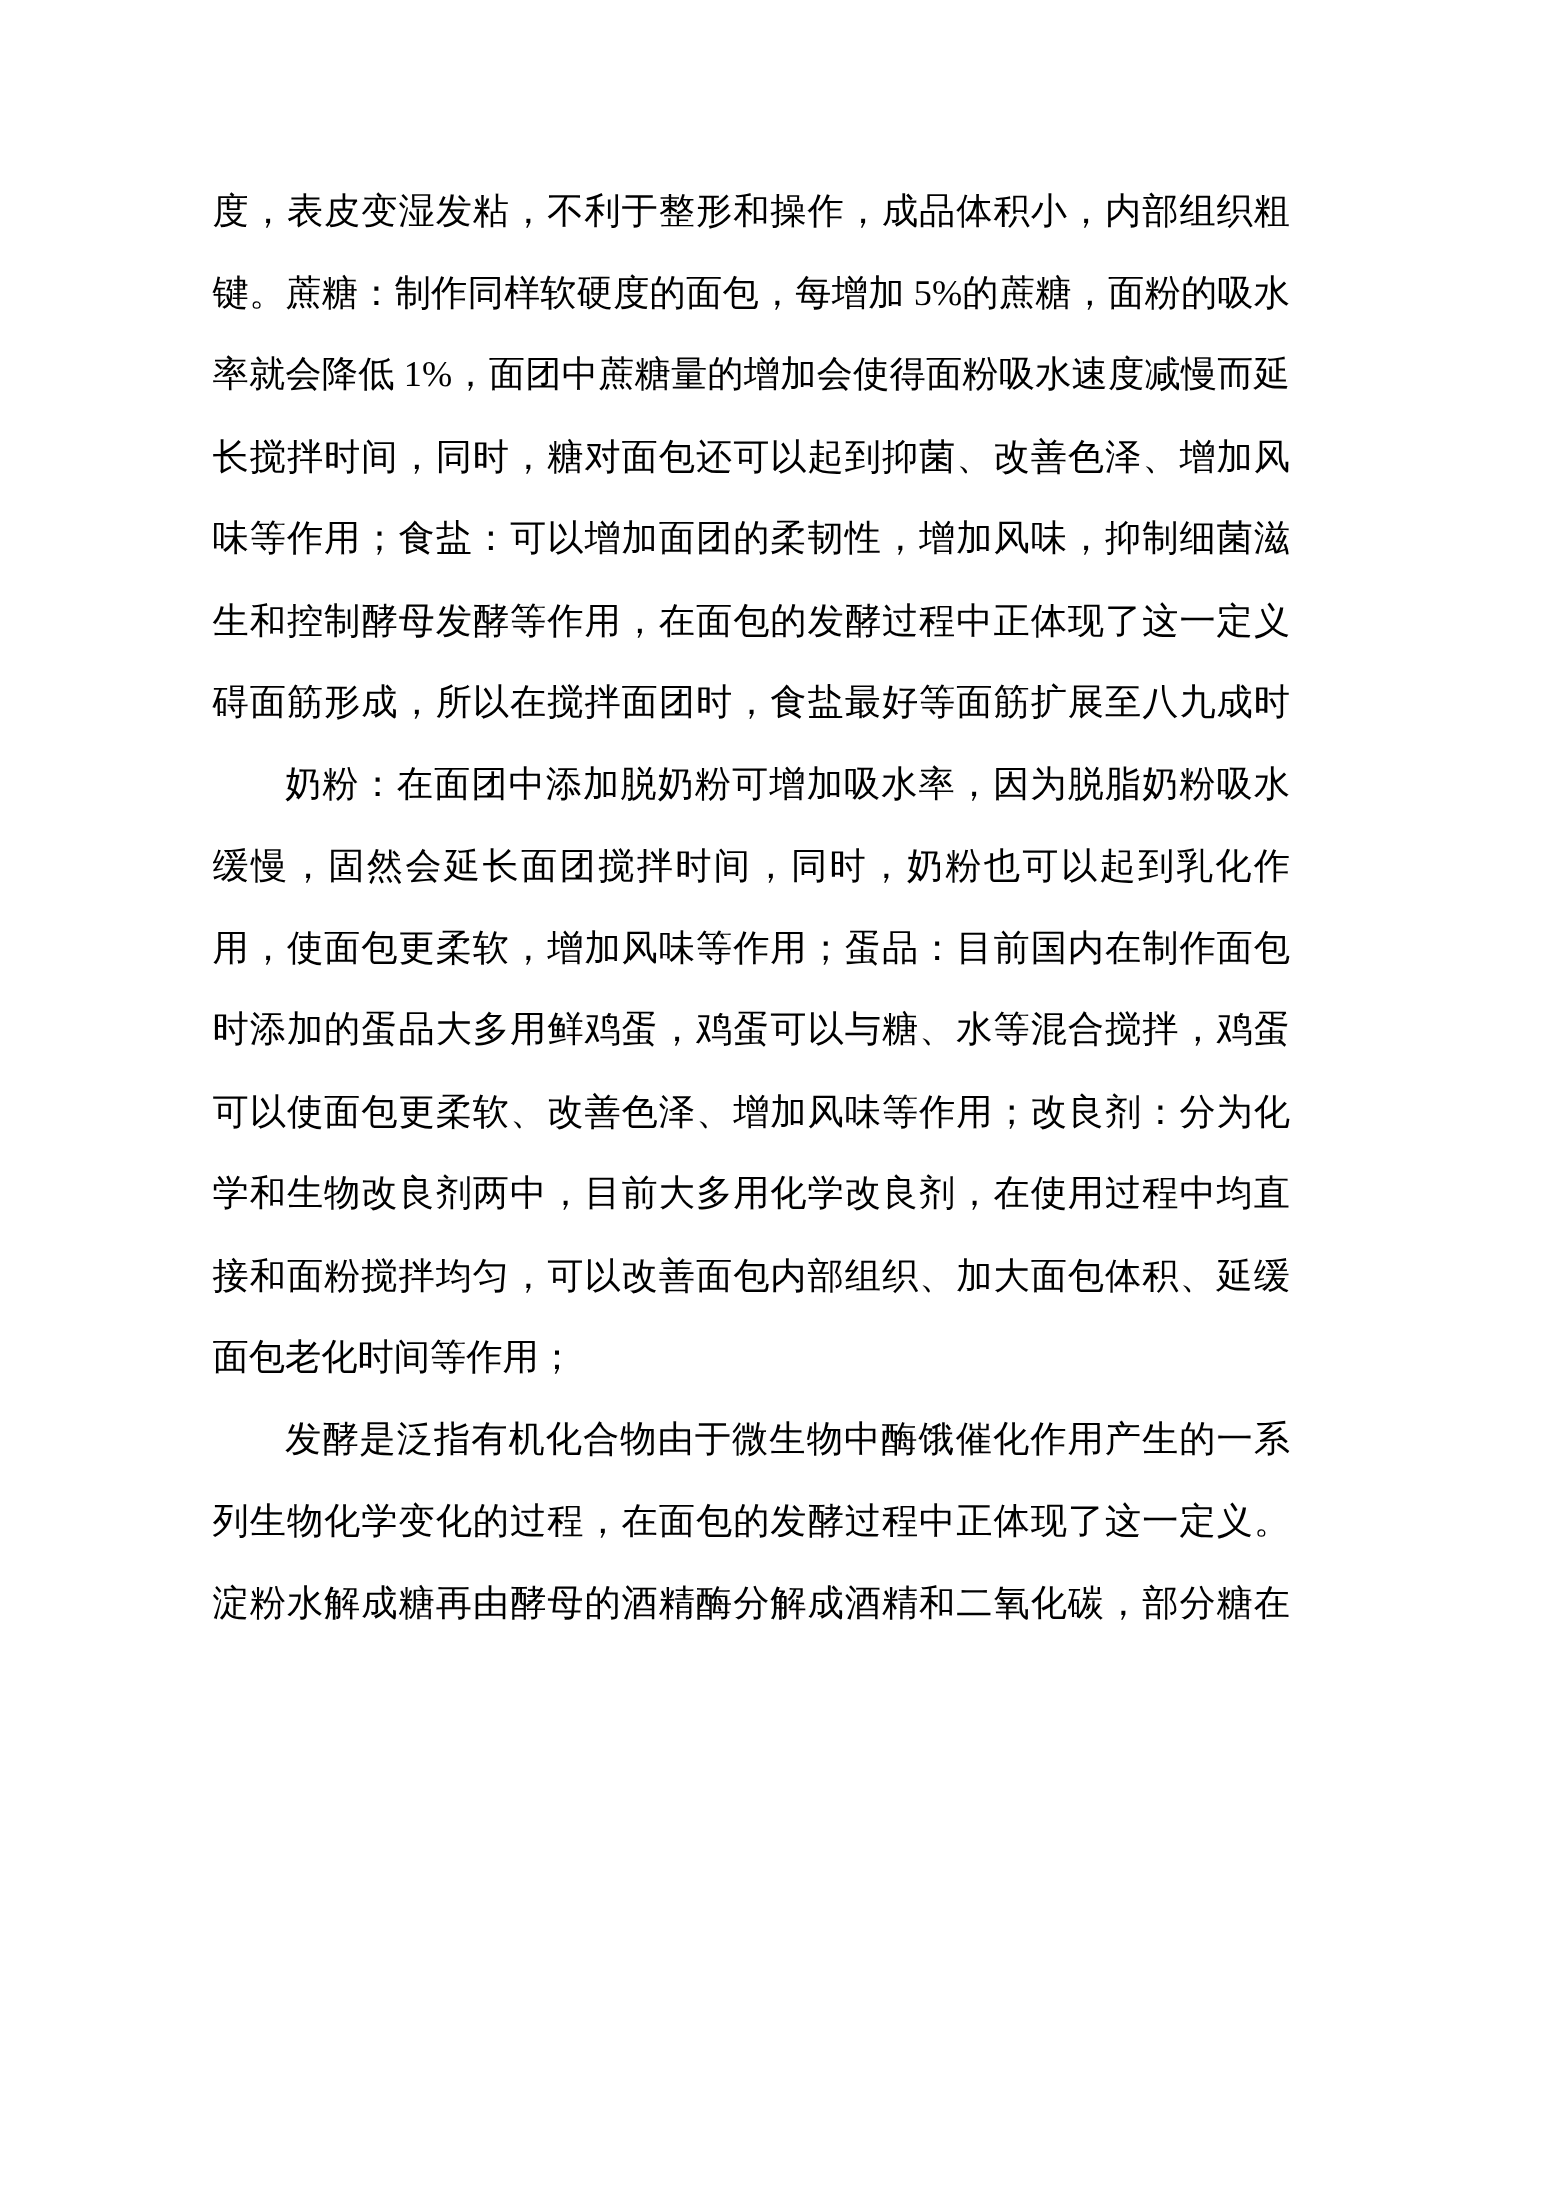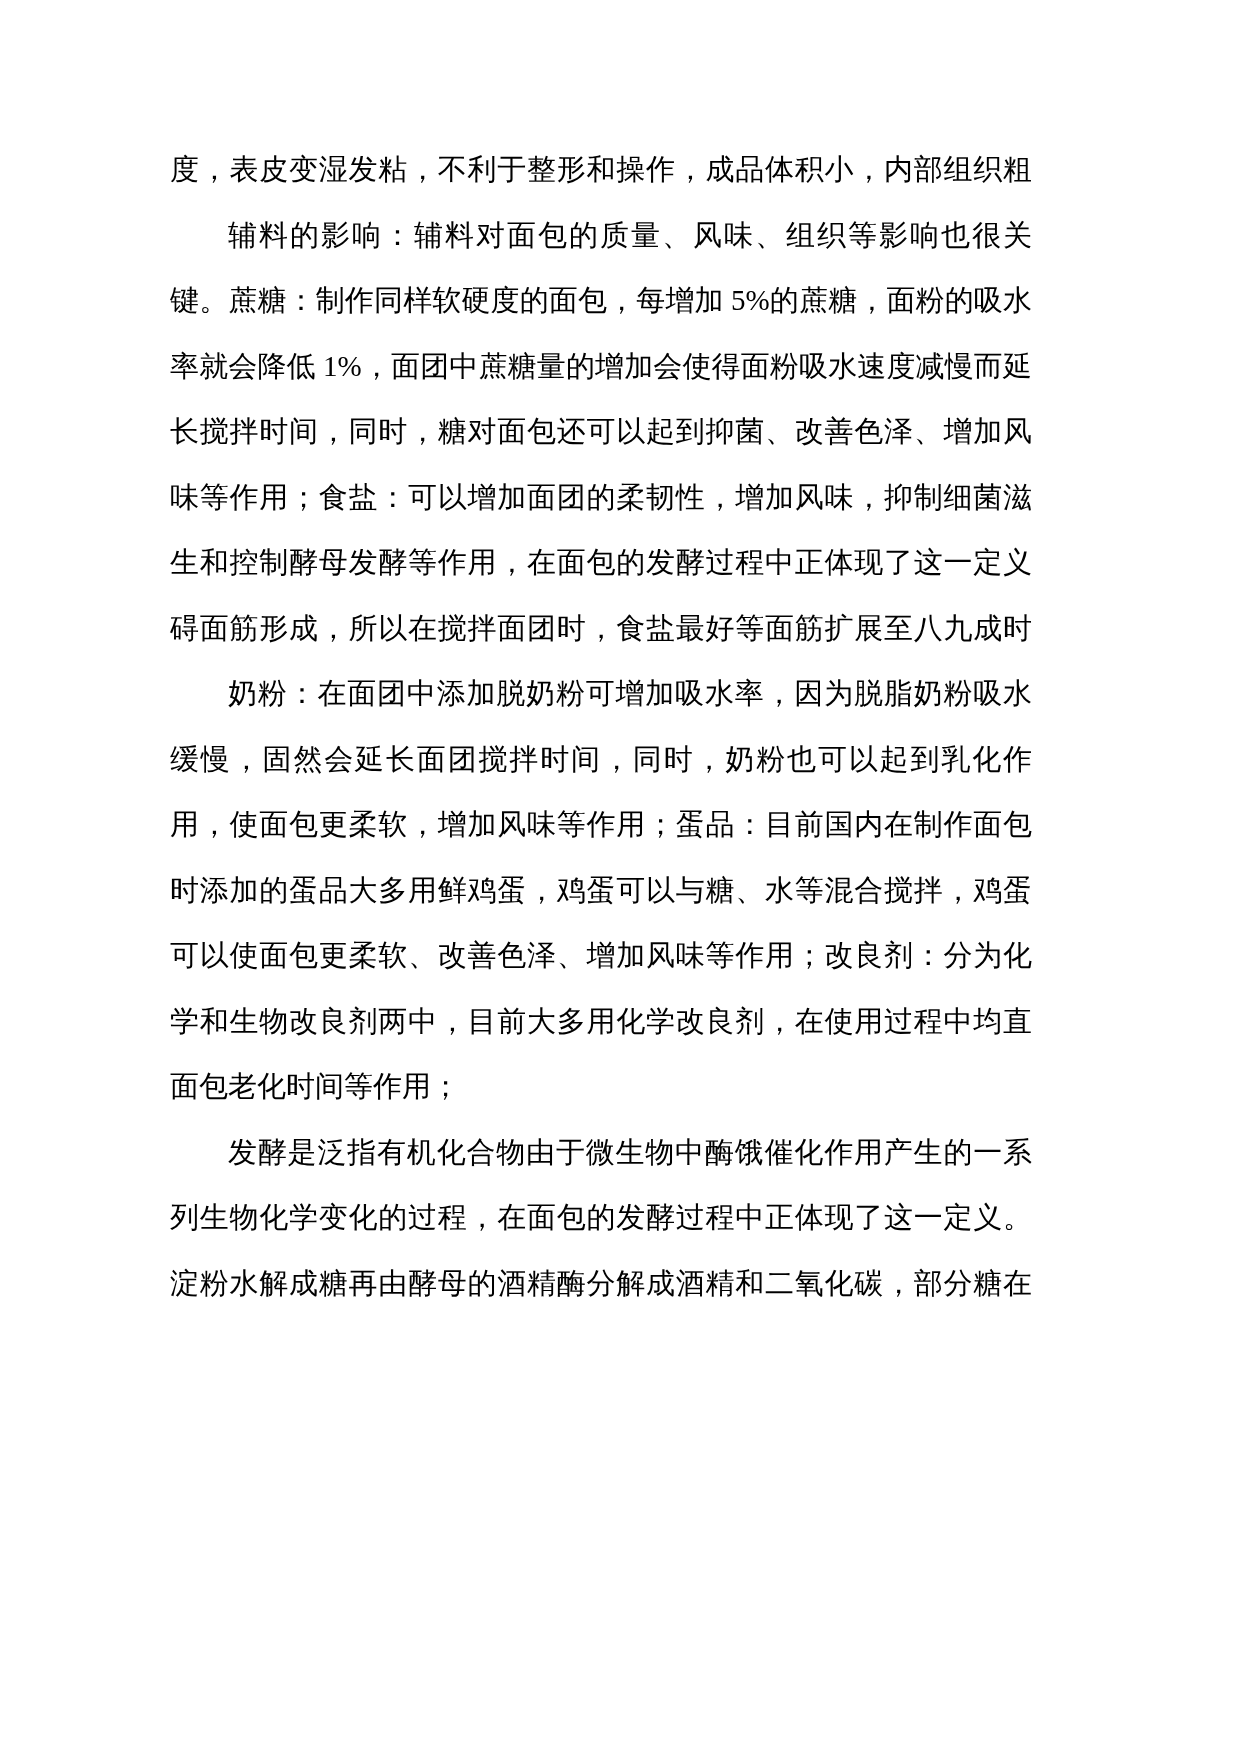--- a/index.html
+++ b/index.html
@@ -50,32 +50,32 @@
     font-family: "Liberation Sans", "DejaVu Sans", sans-serif;
     color: #0f172a;
   }
 </style>
 </head>
 <body>
 
 <div class="page">
   <div class="content">
     <div class="line justify">度，表皮变湿发粘，不利于整形和操作，成品体积小，内部组织粗</div>
-    <div class="line indent justify">辅料的影响：辅料对面包的质量、风味、组织等影响也很关</div>
     <div class="line justify">键。蔗糖：制作同样软硬度的面包，每增加 5%的蔗糖，面粉的吸水</div>
     <div class="line justify">率就会降低 1%，面团中蔗糖量的增加会使得面粉吸水速度减慢而延</div>
     <div class="line justify">长搅拌时间，同时，糖对面包还可以起到抑菌、改善色泽、增加风</div>
     <div class="line justify">味等作用；食盐：可以增加面团的柔韧性，增加风味，抑制细菌滋</div>
     <div class="line justify">生和控制酵母发酵等作用，在面包的发酵过程中正体现了这一定义</div>
     <div class="line justify">碍面筋形成，所以在搅拌面团时，食盐最好等面筋扩展至八九成时</div>
     <div class="line indent justify">奶粉：在面团中添加脱奶粉可增加吸水率，因为脱脂奶粉吸水</div>
     <div class="line justify">缓慢，固然会延长面团搅拌时间，同时，奶粉也可以起到乳化作</div>
     <div class="line justify">用，使面包更柔软，增加风味等作用；蛋品：目前国内在制作面包</div>
     <div class="line justify">时添加的蛋品大多用鲜鸡蛋，鸡蛋可以与糖、水等混合搅拌，鸡蛋</div>
     <div class="line justify">可以使面包更柔软、改善色泽、增加风味等作用；改良剂：分为化</div>
     <div class="line justify">学和生物改良剂两中，目前大多用化学改良剂，在使用过程中均直</div>
+    <div class="line justify">接和面粉搅拌均匀，可以改善面包内部组织、加大面包体积、延缓</div>
     <div class="line">面包老化时间等作用；</div>
     <div class="line indent justify">发酵是泛指有机化合物由于微生物中酶饿催化作用产生的一系</div>
     <div class="line justify">列生物化学变化的过程，在面包的发酵过程中正体现了这一定义。</div>
     <div class="line justify">淀粉水解成糖再由酵母的酒精酶分解成酒精和二氧化碳，部分糖在</div>
   </div>
   <div class="page-number">130</div>
 </div>
 
 </body></html>

